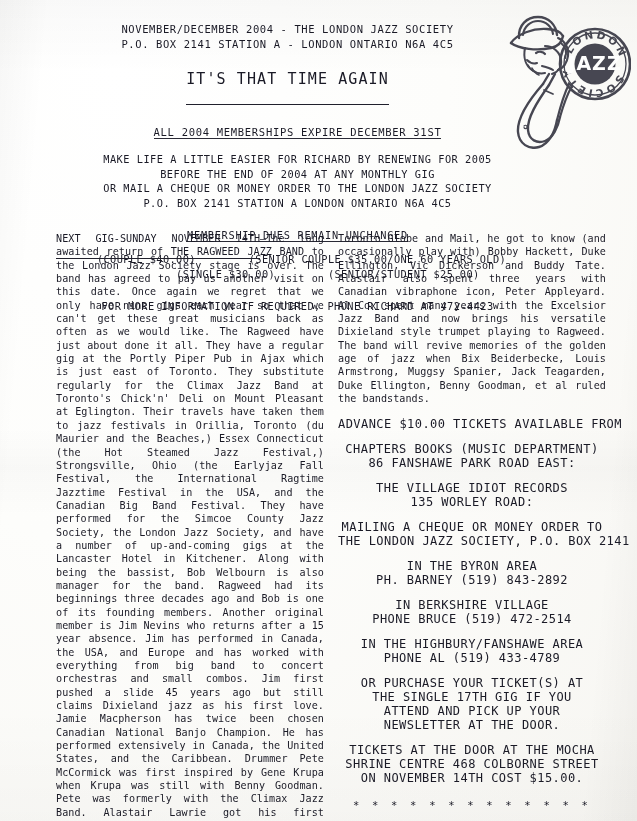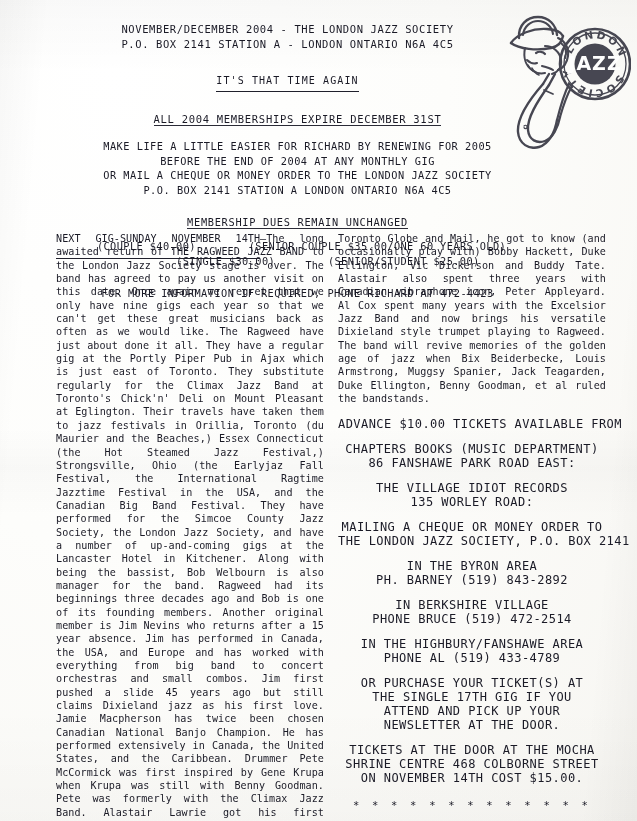--- a/index.html
+++ b/index.html
@@ -52,24 +52,24 @@
     white-space: pre;
   }
   #header-addr-block { margin-left: -62px; }
 
   #title-wrap {
     margin-top: 17px;
     margin-left: -62px;
   }
   #doc-title {
     display: inline-block;
-    font-size: 10px;
+    font-size: 15px;
     letter-spacing: 1.1px;
     border-bottom: 1.4px solid #20202c;
-    padding-bottom: 5px;
+    padding-bottom: 16px;
   }
 
   #notice-block { margin-top: 16px; margin-left: -42px; }
   #notice-expire {
     font-size: 10.5px; letter-spacing: 0.7px;
     border-bottom: 1px solid #2a2a36;
     display: inline-block; padding-bottom: 0px;
   }
   #renew-block { margin-top: 12px; margin-left: -42px; }
   .renew-line { font-size: 10.3px; letter-spacing: 0.5px; line-height: 14.5px; white-space: pre; }

